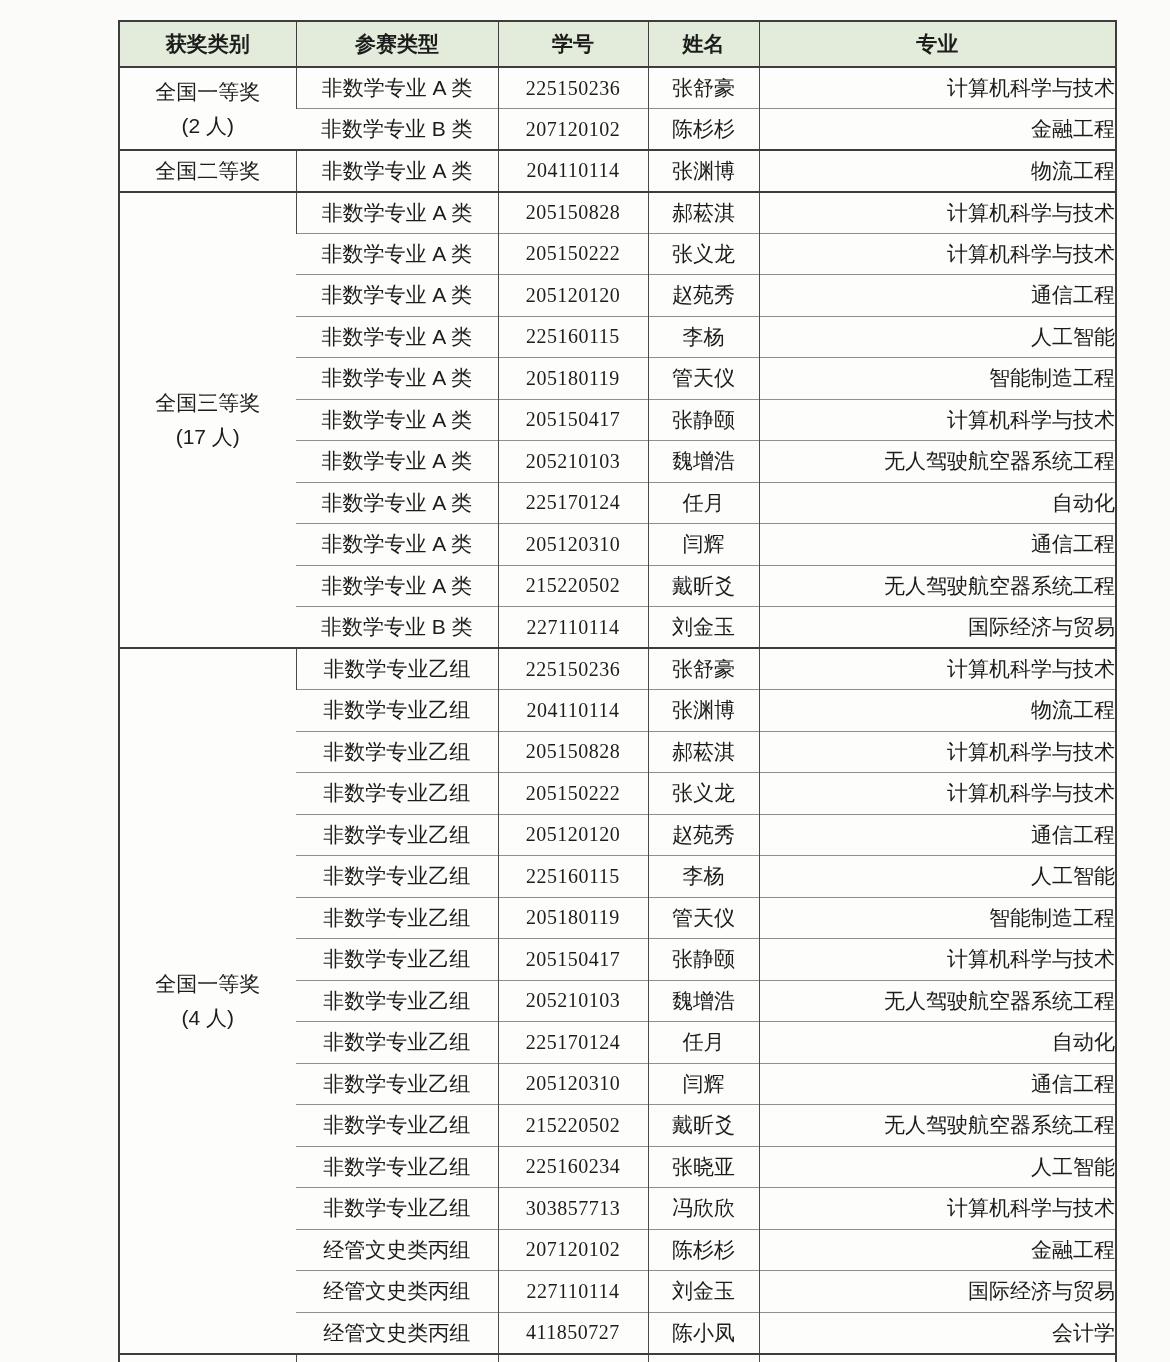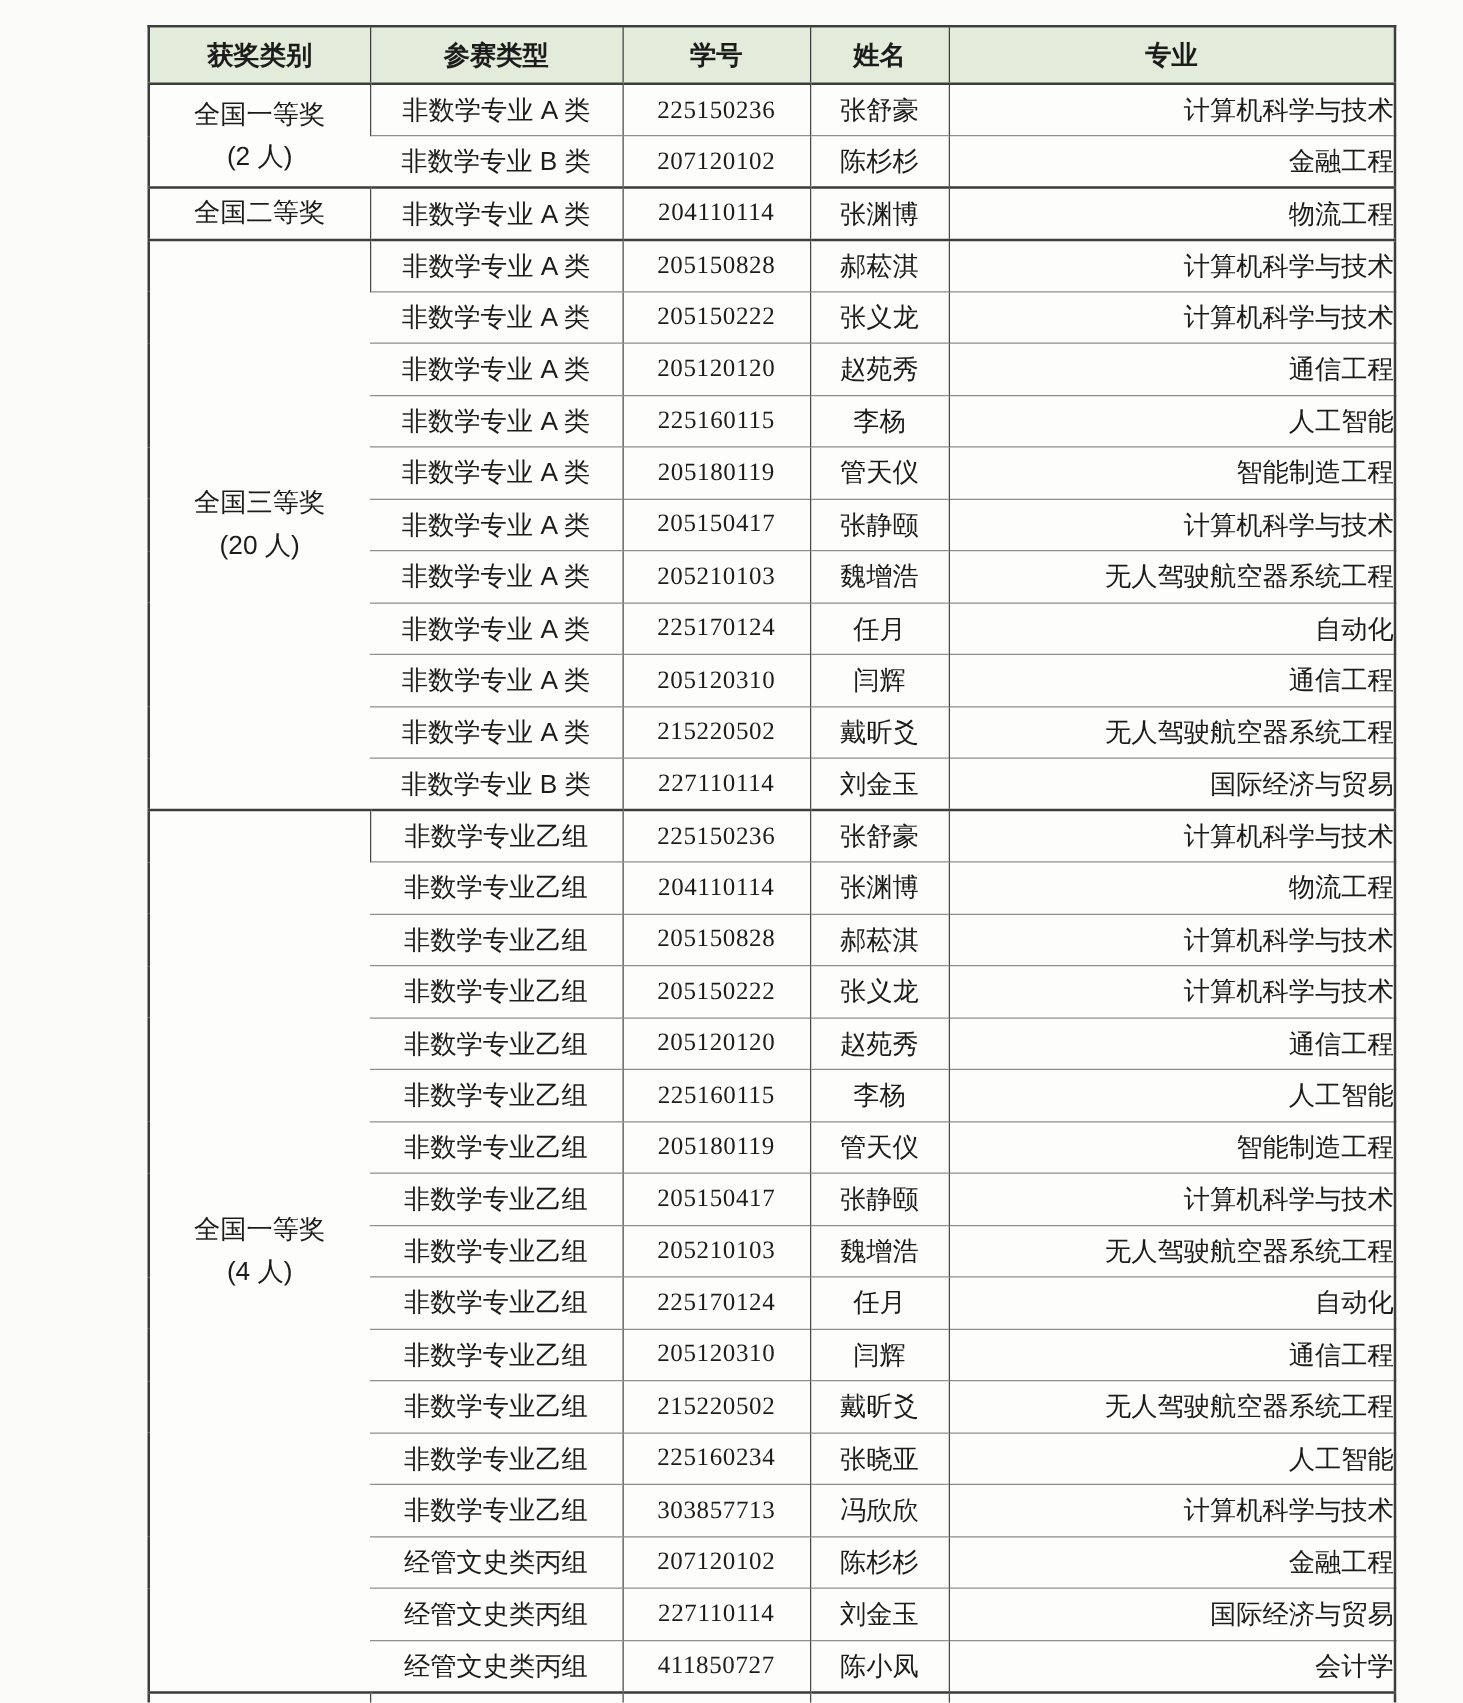--- a/index.html
+++ b/index.html
@@ -110,21 +110,21 @@
           <div></div>
         </td>
         <td class="td-type">非数学专业 A 类</td>
         <td class="td-id">204110114</td>
         <td class="td-name">张渊博</td>
         <td class="td-major">物流工程</td>
       </tr>
       <tr class="section-start">
         <td rowspan="11" class="cat">
           <div>全国三等奖</div>
-          <div>(20 人)</div>
+          <div>(17 人)</div>
         </td>
         <td class="td-type">非数学专业 A 类</td>
         <td class="td-id">205150828</td>
         <td class="td-name">郝菘淇</td>
         <td class="td-major">计算机科学与技术</td>
       </tr>
       <tr class="row-inner">
         <td class="td-type">非数学专业 A 类</td>
         <td class="td-id">205150222</td>
         <td class="td-name">张义龙</td>

